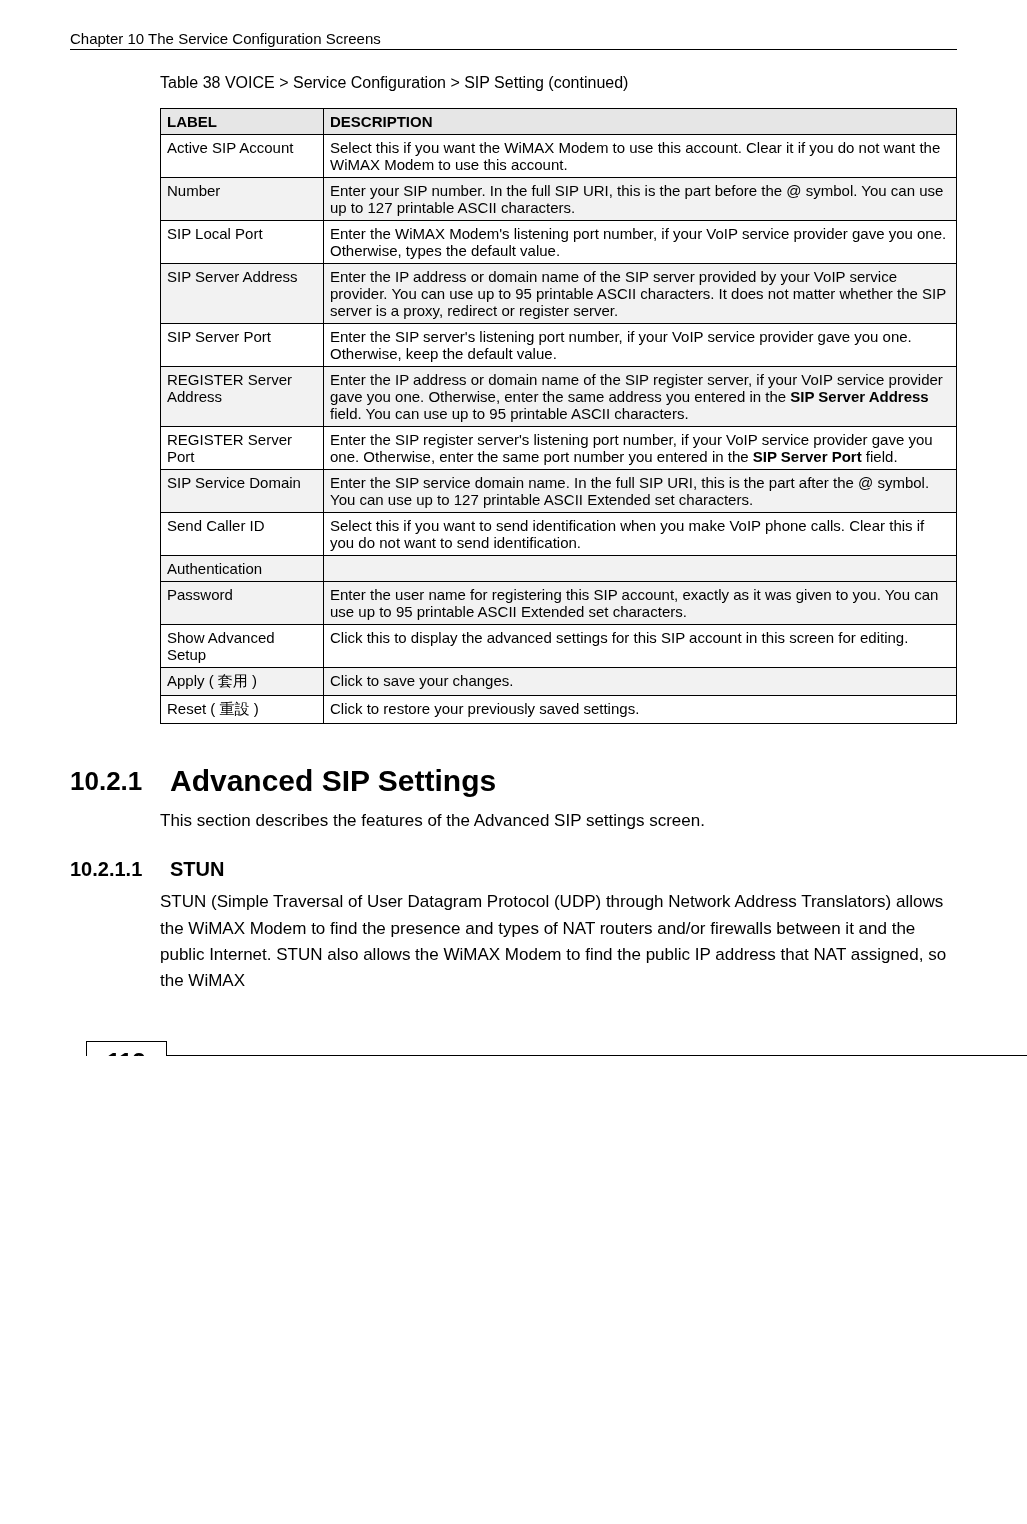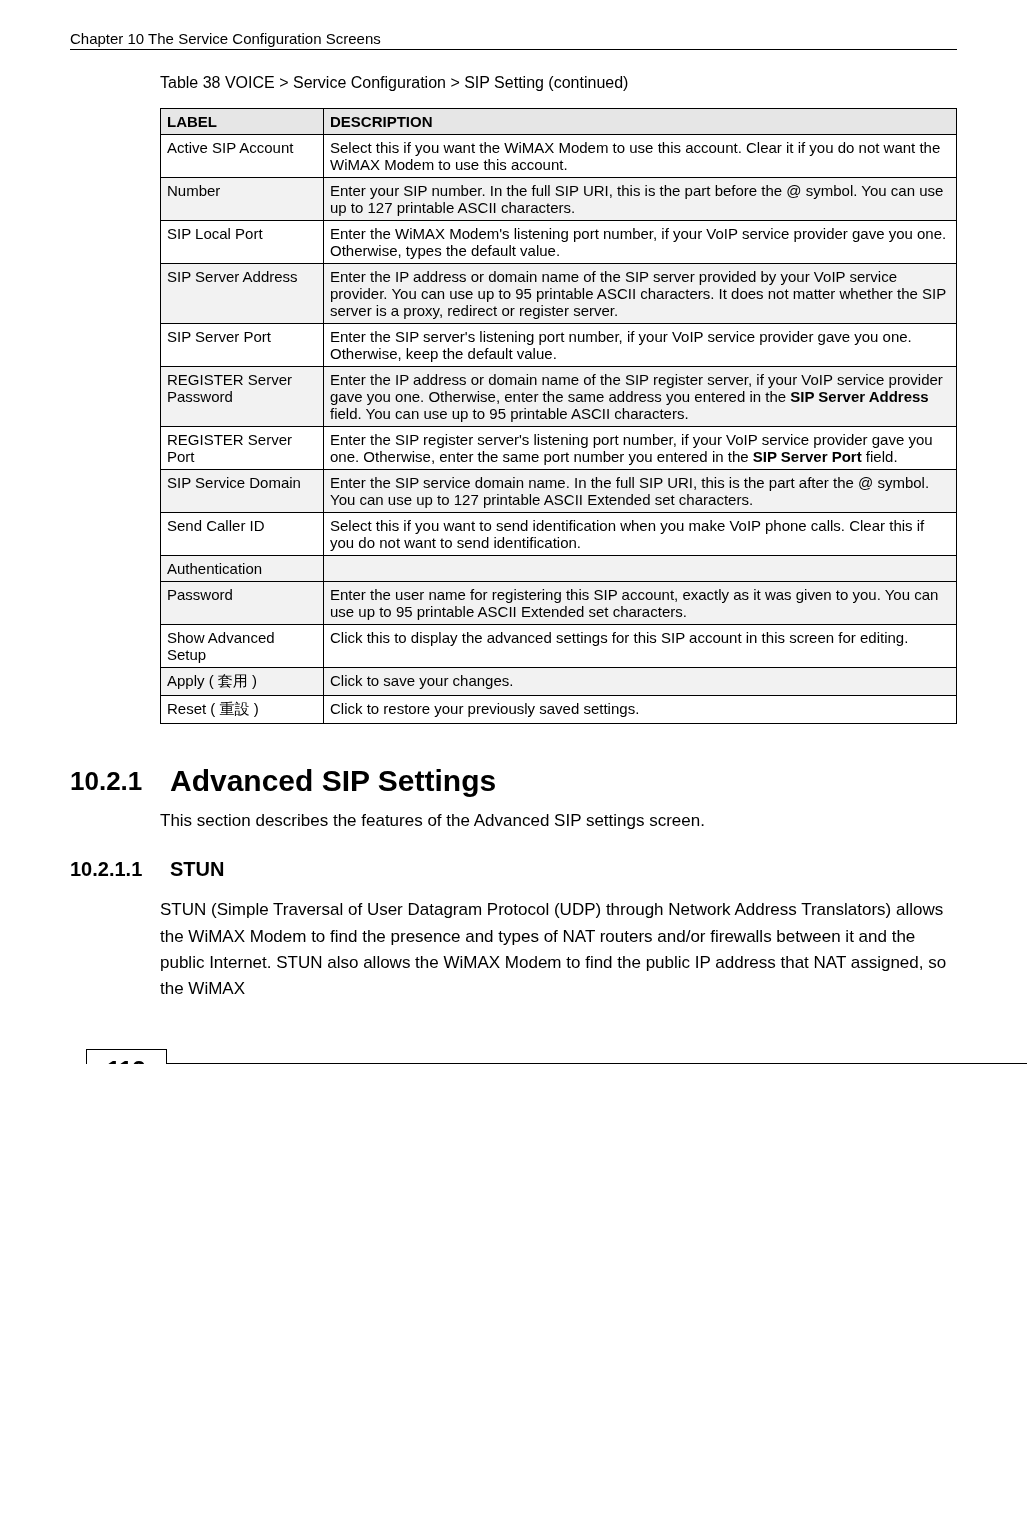--- a/index.html
+++ b/index.html
@@ -80,21 +80,21 @@
     font-size: 17px;
     line-height: 1.55;
     margin-left: 90px;
     margin-bottom: 20px;
   }
   .subsection-head-wrap {
     display: flex;
     align-items: baseline;
     gap: 18px;
     margin-top: 24px;
-    margin-bottom: 16px;
+    margin-bottom: 8px;
   }
   .subsection-num {
     font-family: Arial, Helvetica, sans-serif;
     font-size: 20px;
     font-weight: bold;
     min-width: 82px;
   }
   .subsection-title {
     font-family: Arial, Helvetica, sans-serif;
     font-size: 20px;
@@ -160,21 +160,21 @@
           </tr>
           <tr class="shade">
             <td class="col-label indent-label">SIP Server Address</td>
             <td>Enter the IP address or domain name of the SIP server provided by your VoIP service provider. You can use up to 95 printable ASCII characters. It does not matter whether the SIP server is a proxy, redirect or register server.</td>
           </tr>
           <tr>
             <td class="col-label indent-label">SIP Server Port</td>
             <td>Enter the SIP server's listening port number, if your VoIP service provider gave you one. Otherwise, keep the default value.</td>
           </tr>
           <tr class="shade">
-            <td class="col-label indent-label">REGISTER Server Password</td>
+            <td class="col-label indent-label">REGISTER Server Address</td>
             <td>Enter the IP address or domain name of the SIP register server, if your VoIP service provider gave you one. Otherwise, enter the same address you entered in the <b>SIP Server Address</b> field. You can use up to 95 printable ASCII characters.</td>
           </tr>
           <tr>
             <td class="col-label indent-label">REGISTER Server Port</td>
             <td>Enter the SIP register server's listening port number, if your VoIP service provider gave you one. Otherwise, enter the same port number you entered in the <b>SIP Server Port</b> field.</td>
           </tr>
           <tr class="shade">
             <td class="col-label indent-label">SIP Service Domain</td>
             <td>Enter the SIP service domain name. In the full SIP URI, this is the part after the @ symbol.  You can use up to 127 printable ASCII Extended set characters.</td>
           </tr>

